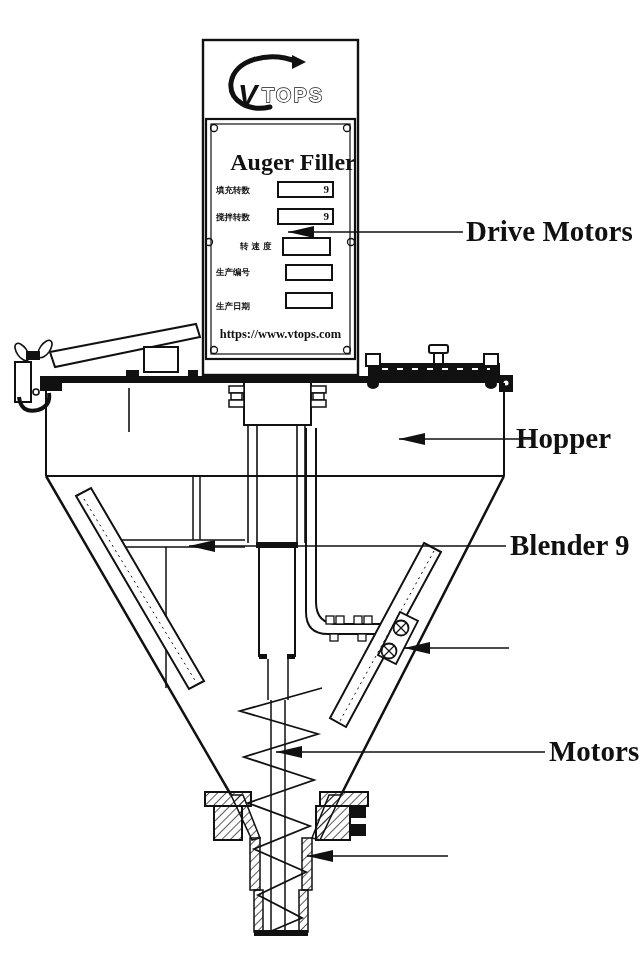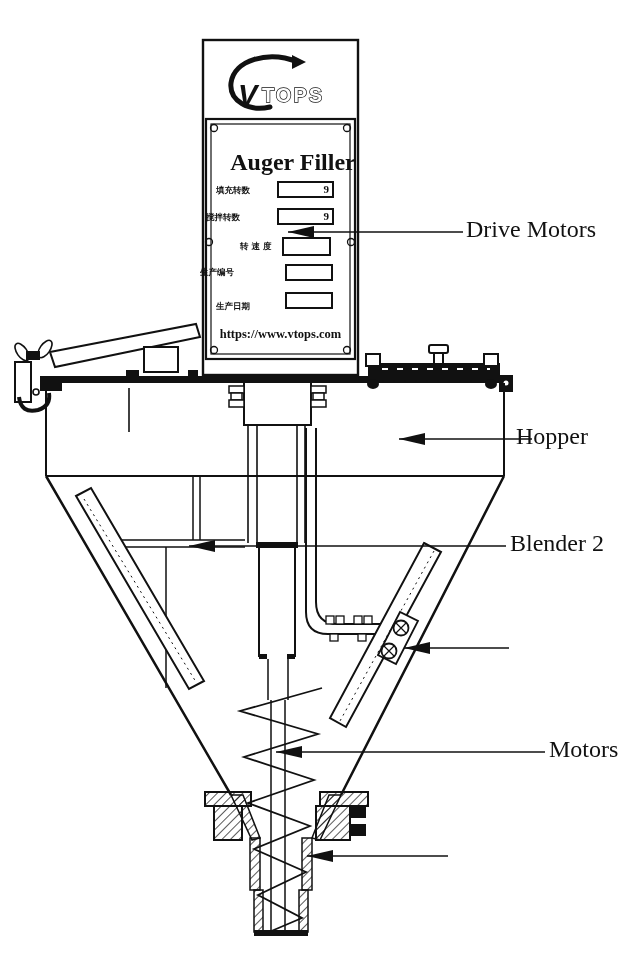--- a/index.html
+++ b/index.html
@@ -1,19 +1,19 @@
 <!DOCTYPE html>
 <html><head>
 <meta charset="utf-8">
 <style>
   html,body{margin:0;padding:0;background:#fff;}
   #stage{position:relative;width:640px;height:960px;background:#fff;overflow:hidden;
          font-family:"Liberation Serif",serif;color:#111;}
   #linework{position:absolute;left:0;top:0;}
-  .callout{position:absolute;font-weight:400;font-size:24px;line-height:1;white-space:nowrap;
+  .callout{position:absolute;font-weight:700;font-size:29px;line-height:1;white-space:nowrap;
            font-family:"Liberation Serif",serif;color:#111;}
   .panel-title{position:absolute;left:210px;top:149px;width:142px;text-align:center;
                font-weight:700;font-size:24px;margin-left:12px;}
   .panel-url{position:absolute;left:208px;top:327px;width:145px;text-align:center;
              font-weight:700;font-size:12.5px;letter-spacing:0;}
   .field-label{position:absolute;width:52px;height:12px;font-size:8.5px;font-weight:700;
                font-family:Liberation Serif, serif;line-height:12px;white-space:nowrap;overflow:hidden;}
   .field-box{position:absolute;border:2px solid #111;background:#fff;height:13px;
              font-size:11px;font-weight:700;text-align:right;line-height:13px;padding:0 3px 0 0;}
   .sp3{letter-spacing:3px;padding-left:24px;}
@@ -168,32 +168,32 @@
       <line x1="307" y1="856" x2="448" y2="856"></line>
       <polygon points="307,856 333,850 333,862" fill="#111" stroke="none"></polygon>
     </g>
   </svg>
 
   <div class="panel-title">Auger Filler</div>
 
   <div class="field-label" style="left:216px;top:184px;">填充转数</div>
   <div class="field-box" style="left:277px;top:181px;width:50px;">9</div>
 
-  <div class="field-label" style="left:206px;top:211px;">搅拌转数</div>
+  <div class="field-label" style="left:216px;top:211px;">搅拌转数</div>
   <div class="field-box" style="left:277px;top:208px;width:50px;">9</div>
 
   <div class="field-label sp3" style="left:216px;top:240px;">转速度</div>
   <div class="field-box" style="left:282px;top:237px;width:42px;height:15px;"></div>
 
-  <div class="field-label" style="left:200px;top:266px;">生产编号</div>
+  <div class="field-label" style="left:216px;top:266px;">生产编号</div>
   <div class="field-box" style="left:285px;top:264px;width:41px;"></div>
 
   <div class="field-label" style="left:216px;top:300px;">生产日期</div>
   <div class="field-box" style="left:285px;top:292px;width:41px;"></div>
 
   <div class="panel-url">https://www.vtops.com</div>
 
   <div class="callout" style="left:466px;top:217px;">Drive Motors</div>
   <div class="callout" style="left:516px;top:424px;text-align:right;">Hopper</div>
-  <div class="callout" style="left:510px;top:531px;">Blender 2</div>
+  <div class="callout" style="left:510px;top:531px;">Blender 9</div>
   <div class="callout" style="left:549px;top:737px;">Motors</div>
 
 </div>
 
 </body></html>

